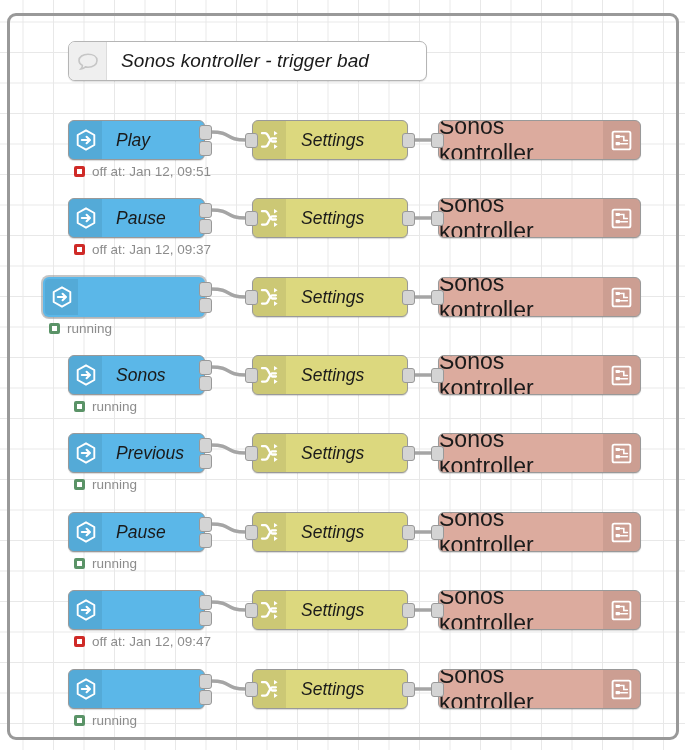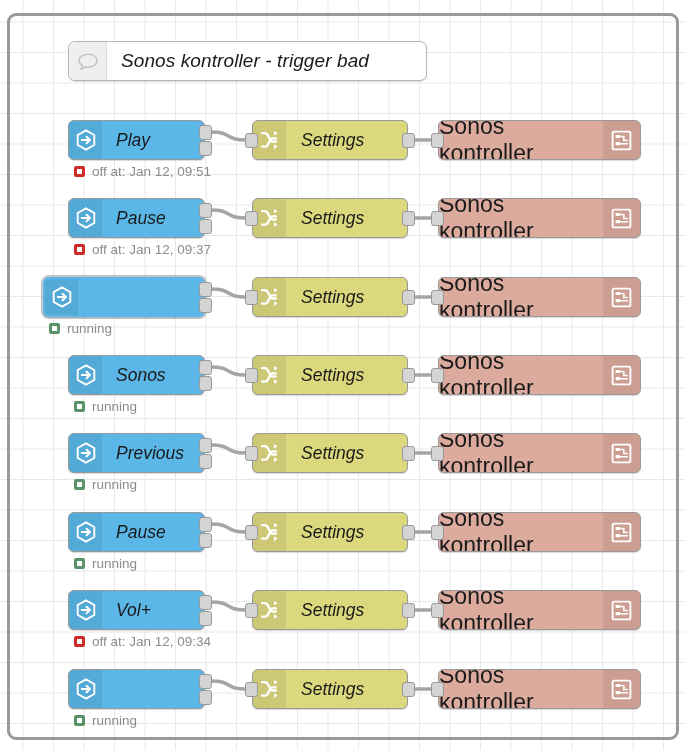--- a/index.html
+++ b/index.html
@@ -476,21 +476,20 @@
         <path d="M5,16 L23,16"></path>
       </svg>
       <div class="node inject" style="left: 68px; top: 590px; width: 137px;">
         <div class="icon-box">
           <svg class="glyph" width="24" height="24" viewBox="0 0 24 24">
     <path d="M12 2.3 20.3 7v10L12 21.7 3.7 17V7z" fill="none" stroke="#fff" stroke-width="1.9" stroke-linejoin="round"></path>
     <path d="M7.8 12h7.6" stroke="#fff" stroke-width="2.1" stroke-linecap="round"></path>
     <path d="M12.6 8.8 15.9 12l-3.3 3.2" fill="none" stroke="#fff" stroke-width="2.1" stroke-linecap="round" stroke-linejoin="round"></path>
   </svg>
         </div>
-        <div class="node-label">Vol+</div>
       </div>
       <div class="port" style="left: 199px; top: 595px;"></div>
       <div class="port" style="left: 199px; top: 611px;"></div>
       <div class="node change" style="left: 252px; top: 590px; width: 156px;">
         <div class="icon-box">
           <svg class="glyph" width="24" height="24" viewBox="0 0 24 24">
     <path d="M4 5.2h3.1c1.6 0 2.5 1.3 3.4 3.2 1.2 2.6 2.2 5.1 3.8 5.1h3.6" fill="none" stroke="#fff" stroke-width="2.3" stroke-linecap="round"></path>
     <path d="M4 18.6h3.1c1.6 0 2.5-1.3 3.4-3.2 1.2-2.6 2.2-5.1 3.8-5.1h3.6" fill="none" stroke="#fff" stroke-width="2.3" stroke-linecap="round"></path>
     <path d="M16 2.9 19.6 5.2 16 7.6" fill="#fff"></path>
     <path d="M16 16.2 19.6 18.6 16 21z" fill="#fff"></path>
@@ -507,21 +506,21 @@
     <rect x="2.6" y="2.6" width="17.8" height="17.8" rx="1.6" fill="none" stroke="#fff" stroke-width="1.9"></rect>
     <rect x="5.6" y="5.9" width="4.4" height="3.1" rx=".7" fill="#fff"></rect>
     <rect x="5.6" y="13.1" width="4.4" height="3.1" rx=".7" fill="#fff"></rect>
     <path d="M10.6 7.5h3.2v4h3.6M10.6 14.7h6.8" fill="none" stroke="#fff" stroke-width="1.6" stroke-linecap="round"></path>
   </svg>
         </div>
       </div>
       <div class="port" style="left: 431px; top: 603px;"></div>
       <div class="status" style="left: 74px; top: 634px;">
         <span class="dot"></span>
-        <span>off at: Jan 12, 09:34</span>
+        <span>off at: Jan 12, 09:47</span>
       </div>
       <svg class="wire" width="55" height="60" style="left: 206px; top: 659px;">
         <path d="M5,22 C27,22 18,30 40,30"></path>
       </svg>
       <svg class="wire" width="38" height="40" style="left: 409px; top: 673px;">
         <path d="M5,16 L23,16"></path>
       </svg>
       <div class="node inject" style="left: 68px; top: 669px; width: 137px;">
         <div class="icon-box">
           <svg class="glyph" width="24" height="24" viewBox="0 0 24 24">

